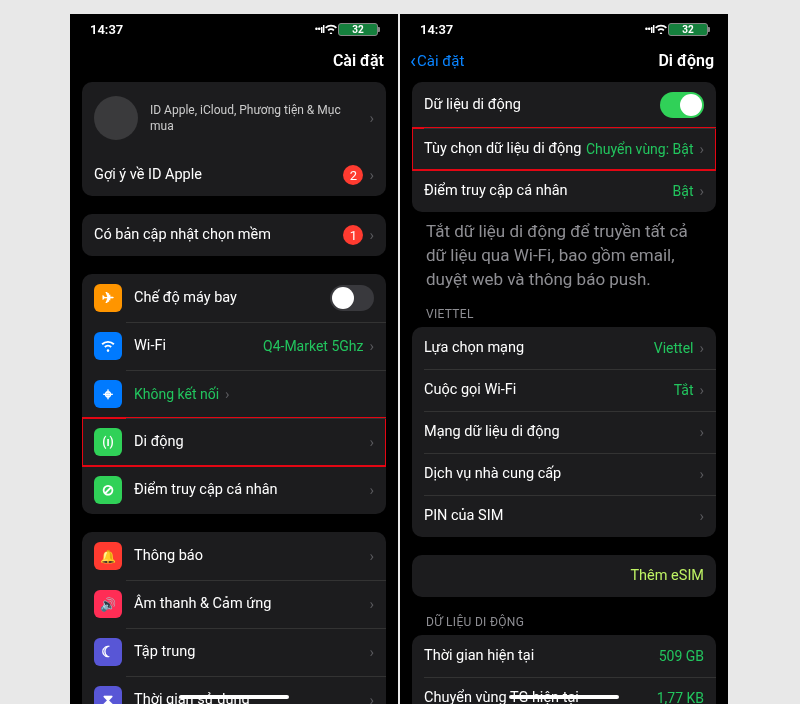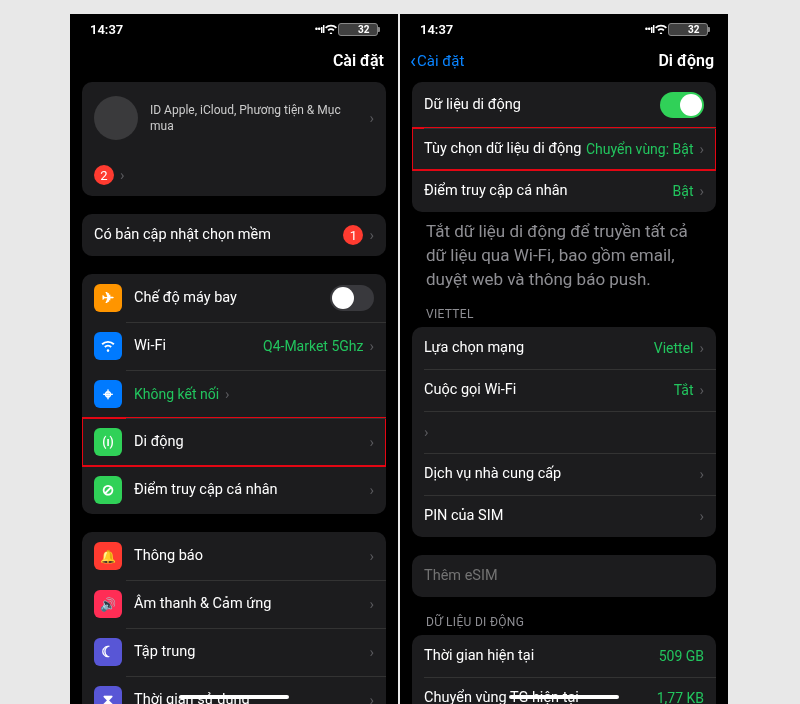--- a/index.html
+++ b/index.html
@@ -47,23 +47,23 @@
   .signal { letter-spacing: -1px; }
   .battery-box {
     display: inline-flex;
     align-items: center;
     border: 1px solid #888;
     border-radius: 3px;
     padding: 0 19px;
     font-size: 10px;
     font-weight: 700;
     position: relative;
-    background: #404040;
+    background: #15803d;
     width: 22px;
-    justify-content: flex-start;
+    justify-content: center;
   }
   .battery-box::after {
     content: "";
     position: absolute;
     right: -3px;
     top: 3px;
     width: 2px;
     height: 5px;
     background: #888;
     border-radius: 0 1px 1px 0;
@@ -129,21 +129,21 @@
     margin-right: 12px;
     flex-shrink: 0;
     font-size: 15px;
   }
   .label {
     flex: 1;
     font-size: 14.5px;
     color: #fff;
     line-height: 1.25;
   }
-  .label.blue { color: #737373; }
+  .label.blue { color: #bef264; text-align: right; }
   .value {
     color: #22c55e;
     font-size: 14px;
     margin-right: 6px;
   }
   .chevron {
     color: #5a5a5e;
     font-size: 15px;
   }
   .badge {
@@ -263,20 +263,21 @@
       <div class="nav-title">Cài đặt</div>
     </div>
     <div class="content">
       <div class="group">
         <div class="apple-id-row">
           <div class="avatar"></div>
           <div class="apple-id-text">ID Apple, iCloud, Phương tiện &amp; Mục mua</div>
           <span class="chevron">›</span>
         </div>
         <div class="row no-icon">
+          <span class="label">Gợi ý về ID Apple</span>
           <span class="badge">2</span>
           <span class="chevron">›</span>
         </div>
       </div>
 
       <div class="group">
         <div class="row no-icon">
           <span class="label">Có bản cập nhật chọn mềm</span>
           <span class="badge">1</span>
           <span class="chevron">›</span>
@@ -409,20 +410,21 @@
           <span class="label">Lựa chọn mạng</span>
           <span class="value">Viettel</span>
           <span class="chevron">›</span>
         </div>
         <div class="row no-icon">
           <span class="label">Cuộc gọi Wi-Fi</span>
           <span class="value">Tắt</span>
           <span class="chevron">›</span>
         </div>
         <div class="row no-icon">
+          <span class="label">Mạng dữ liệu di động</span>
           <span class="chevron">›</span>
         </div>
         <div class="row no-icon">
           <span class="label">Dịch vụ nhà cung cấp</span>
           <span class="chevron">›</span>
         </div>
         <div class="row no-icon">
           <span class="label">PIN của SIM</span>
           <span class="chevron">›</span>
         </div>

